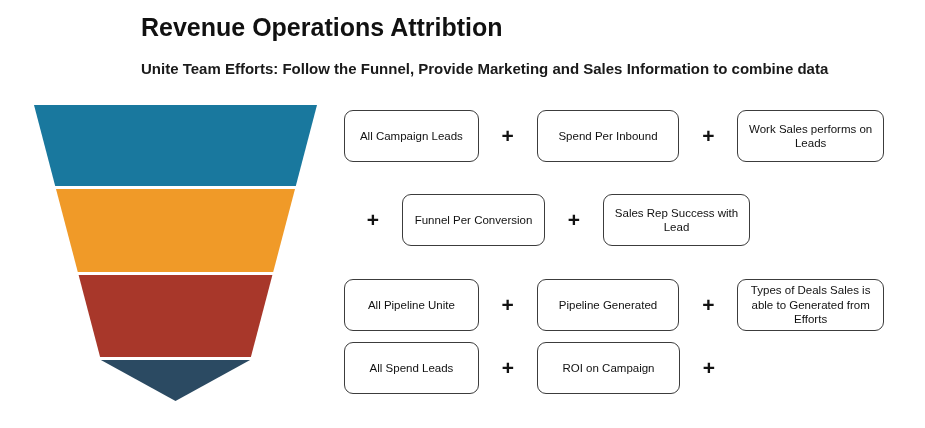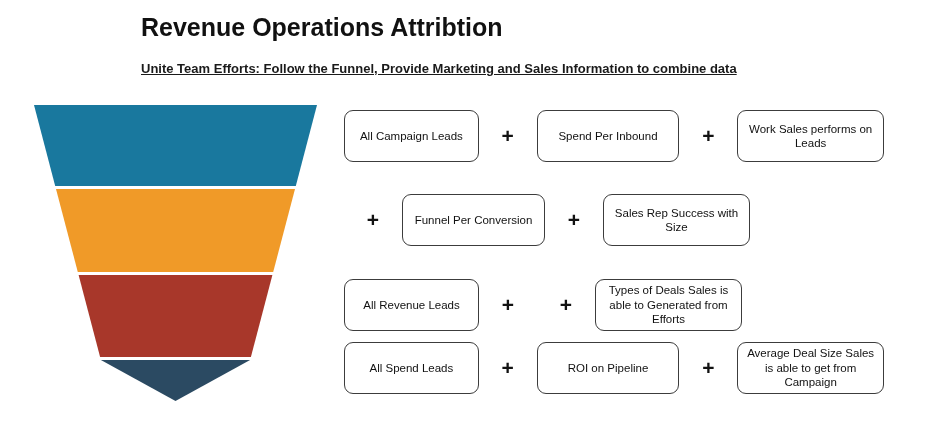--- a/index.html
+++ b/index.html
@@ -26,28 +26,27 @@
   #page-title {
     font-size: 25px;
     font-weight: bold;
     letter-spacing: 0px;
     color: #111111;
     margin: 0;
     line-height: 32px;
     white-space: nowrap;
   }
   #page-subtitle {
-    font-size: 13px;
+    font-size: 15px;
     font-weight: bold;
     color: #1a1a1a;
     margin: 0;
     margin-top: 19px;
     line-height: 14px;
     white-space: nowrap;
-    text-decoration: underline;
   }
 
   
   #funnel {
     position: absolute;
     left: 28px;
     top: 102px;
     width: 296px;
     height: 302px;
   }
@@ -124,31 +123,31 @@
     <div class="plus">+</div>
     <div class="metric-box col2">Spend Per Inbound</div>
     <div class="plus">+</div>
     <div class="metric-box col3">Work Sales performs on Leads</div>
   </div>
 
   <div class="formula-row" style="top:84px;">
     <div class="plus">+</div>
     <div class="metric-box col2">Funnel Per Conversion</div>
     <div class="plus">+</div>
-    <div class="metric-box col3">Sales Rep Success with Size</div>
+    <div class="metric-box col3">Sales Rep Success with Lead</div>
   </div>
 
   <div class="formula-row" style="top:169px;">
-    <div class="metric-box col1">All Revenue Leads</div>
+    <div class="metric-box col1">All Pipeline Unite</div>
     <div class="plus">+</div>
+    <div class="metric-box col2">Pipeline Generated</div>
     <div class="plus">+</div>
     <div class="metric-box col3">Types of Deals Sales is able to Generated from Efforts</div>
   </div>
 
   <div class="formula-row" style="top:232px;">
     <div class="metric-box col1">All Spend Leads</div>
     <div class="plus">+</div>
-    <div class="metric-box col2">ROI on Pipeline</div>
+    <div class="metric-box col2">ROI on Campaign</div>
     <div class="plus">+</div>
-    <div class="metric-box col3">Average Deal Size Sales is able to get from Campaign</div>
   </div>
 
 </div>
 
 </body></html>

